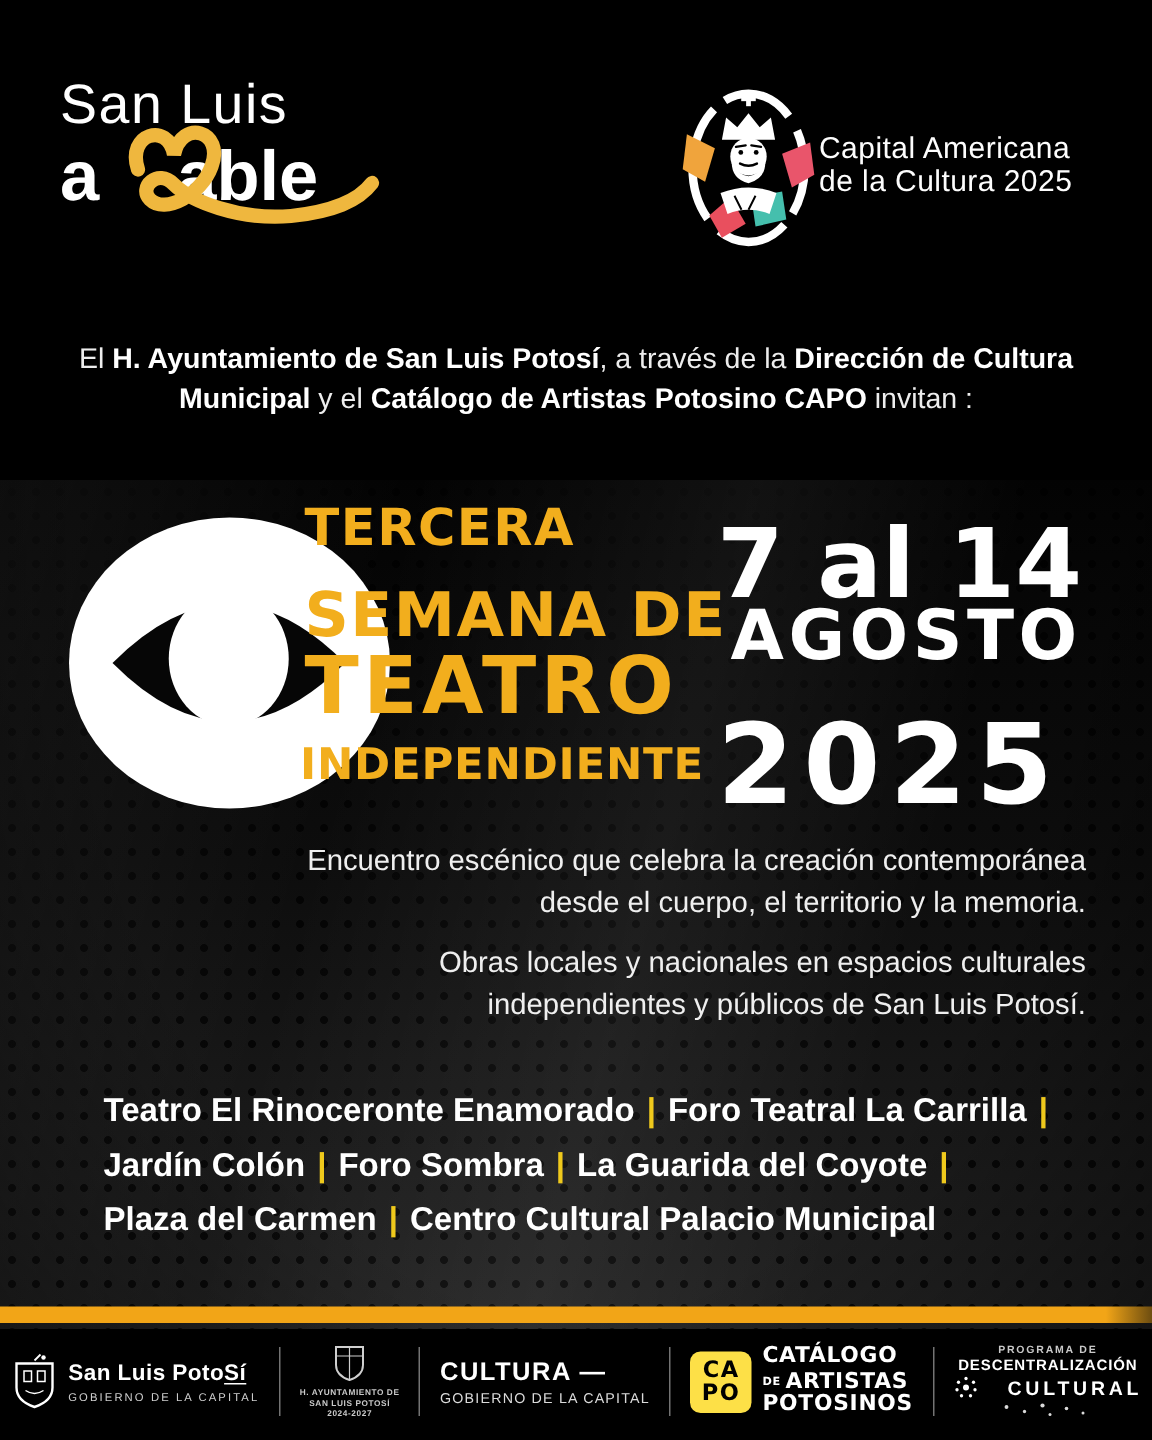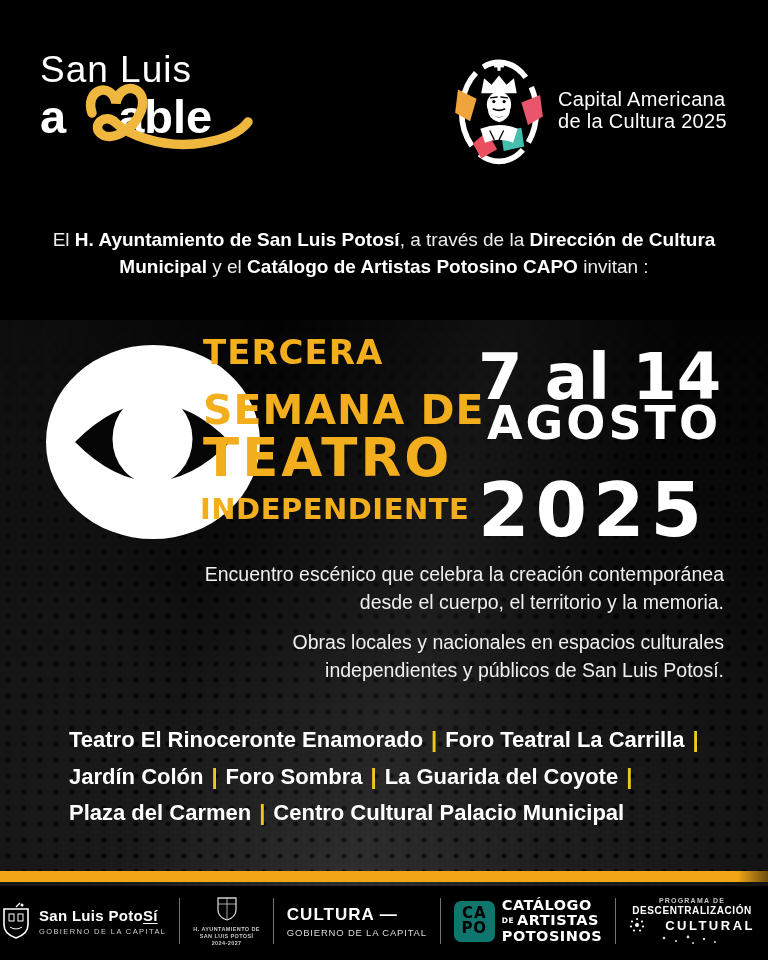--- a/index.html
+++ b/index.html
@@ -26,21 +26,21 @@
   }
 
   
   .logo-sanluis { position:absolute; left:40px; top:50px; }
   .sl-line1 { font-size:37px; font-weight:400; letter-spacing:1px; color:#fff; line-height:1.1; }
   .sl-line2 { position:relative; display:flex; align-items:flex-end; font-size:47px; font-weight:700; line-height:1; margin-top:2px; color:#fff; }
   .heart-gap { display:inline-block; width:52px; }
   .heart-swash { position:absolute; left:24px; top:-12px; overflow:visible; pointer-events:none; }
 
   .logo-capital { position:absolute; left:452px; top:54px; display:flex; align-items:center; }
-  .capital-text { margin-left:12px; font-size:20px; line-height:22px; font-weight:400; color:#fdfdfd; letter-spacing:0.3px; }
+  .capital-text { margin-left:0; font-size:20px; line-height:22px; font-weight:400; color:#fdfdfd; letter-spacing:0.3px; }
 
   
   .invitation {
     position:absolute; left:39px; top:226px; width:690px;
     text-align:center; font-size:19px; line-height:27px; color:#ededed; font-weight:400;
   }
   .invitation .inv-bold { font-weight:700; color:#fff; }
 
   
   .hero-title span, .hero-date span { display:block; position:absolute; line-height:1; white-space:nowrap; font-family:"DejaVu Sans", sans-serif; font-weight:700; }
@@ -62,31 +62,31 @@
   .description p + p { margin-top:12px; }
 
   
   .venues { position:absolute; left:69px; top:722px; font-size:22px; font-weight:700; line-height:36.5px; color:#fff; }
   .venues .vsep { color:#EFC91C; padding:0 8px; font-weight:700; }
 
   
   .footer-bar { position:absolute; left:0; top:871px; width:768px; height:11px;
     background:linear-gradient(to right,#F2A517 96%, #6d4d10 100%); }
   .footer { position:absolute; left:0; top:885px; width:768px; height:72px;
-    display:flex; align-items:center; gap:13px; }
+    display:flex; align-items:center; justify-content:center; gap:13px; }
   .fdiv { width:1px; height:46px; background:rgba(255,255,255,0.45); }
   .flogo { display:flex; align-items:center; gap:7px; }
   .slp-name { font-size:15px; font-weight:700; letter-spacing:0.3px; }
   .slp-name .accent-underline { text-decoration:underline; text-underline-offset:2px; }
   .slp-sub { font-size:7.5px; letter-spacing:1.4px; color:#cfcfcf; margin-top:3px; }
   .ayto { display:flex; flex-direction:column; align-items:center; color:#c9c9c9; text-align:center; }
   .ayto-l { font-size:5.5px; letter-spacing:0.4px; line-height:7px; font-weight:700; }
   .cultura-name { font-size:17px; font-weight:700; letter-spacing:1px; }
   .cultura-sub { font-size:9.5px; letter-spacing:0.8px; color:#dadada; margin-top:2px; }
-  .capo-square { width:41px; height:41px; background:#0f766e; border-radius:7px;
+  .capo-square { width:41px; height:41px; background:#fde047; border-radius:7px;
     display:flex; flex-direction:column; align-items:center; justify-content:center;
     color:#000; font-weight:700; font-size:15px; line-height:15px; letter-spacing:1px; font-family:"DejaVu Sans", sans-serif; }
   .capo-text { font-family:"DejaVu Sans", sans-serif; font-weight:700; font-size:14.5px; line-height:15.5px; letter-spacing:0.5px; }
   .capo-de { font-size:7.5px; margin-right:3px; vertical-align:2px; }
   .programa { display:flex; flex-direction:column; align-items:center; text-align:center; }
   .prog-l1 { font-size:7px; letter-spacing:1.2px; color:#c9c9c9; font-weight:700; }
   .prog-l2 { font-size:10px; font-weight:700; letter-spacing:0.6px; margin-top:1px; }
   .prog-l3row { display:flex; align-items:center; gap:20px; margin-top:1px; }
   .prog-l3 { font-size:13px; font-weight:700; letter-spacing:2.5px; }
 </style>

